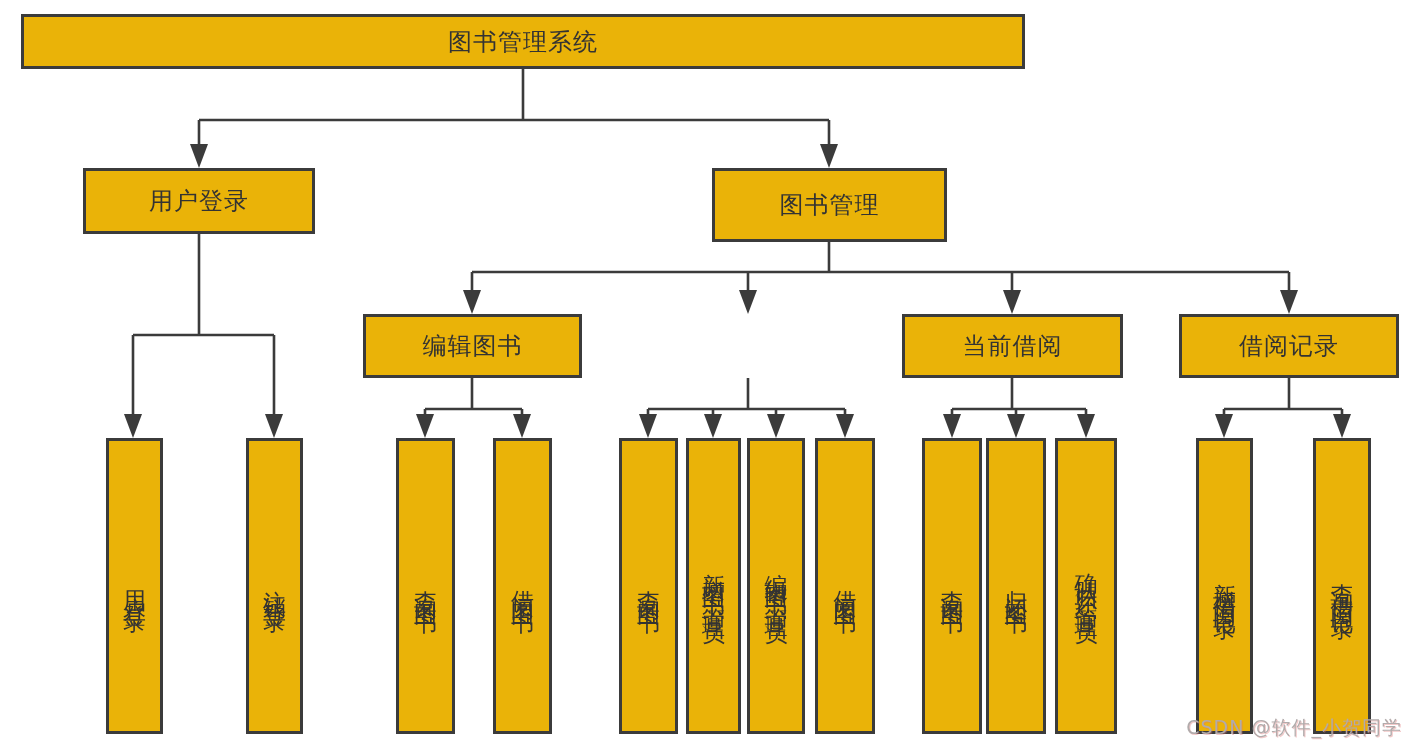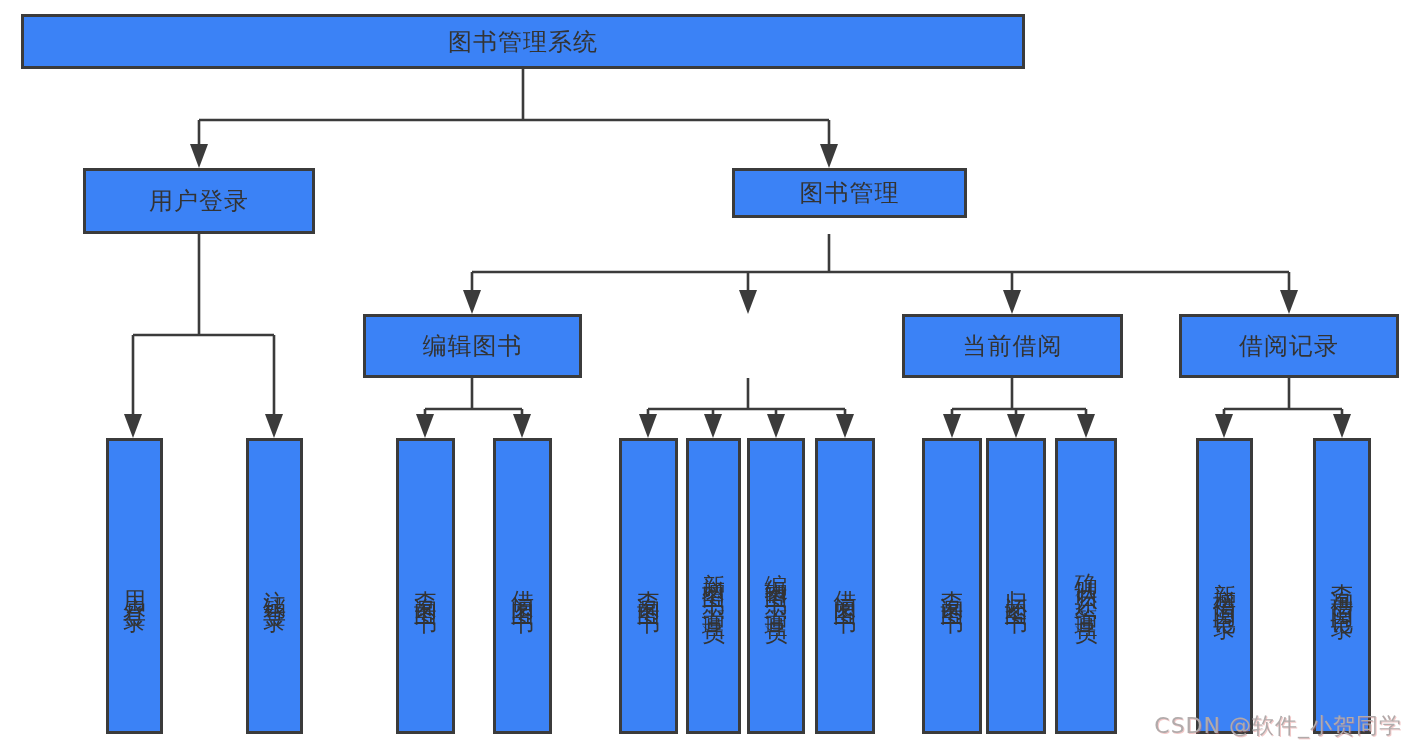--- a/index.html
+++ b/index.html
@@ -5,30 +5,30 @@
   html,body { margin:0; padding:0; background:#ffffff; }
   .stage {
     position:relative; width:1405px; height:747px; background:#ffffff;
     font-family:"DejaVu Sans","Liberation Sans",sans-serif; overflow:hidden;
     color:#333333;
   }
   svg.wires { position:absolute; left:0; top:0; width:1405px; height:747px; }
   .ln { fill:none; stroke:#3b3b3b; stroke-width:2.6px; }
   .ah { fill:#3b3b3b; stroke:none; }
   .box {
-    position:absolute; box-sizing:border-box; background:#3b82f6;
+    position:absolute; box-sizing:border-box; background:#eab308;
     border:3px solid #3b3b3b; display:flex; align-items:center; justify-content:center;text-align:right;
   }
   .hbox { font-size:24px; letter-spacing:1px; white-space:nowrap; }
   .vbox .vtext {
     writing-mode:vertical-rl; text-orientation:mixed;
     font-size:23px; letter-spacing:7px; line-height:1;
   }
   .watermark {
-    position:absolute; right:3px; bottom:6px; font-size:22px;
+    position:absolute; right:3px; bottom:6px; font-size:19px;
     color:#b1abab; letter-spacing:1px; white-space:nowrap;
     text-shadow:1px 1px 0 rgba(224,112,112,0.38);
   }
 </style>
 </head>
 <body>
 
 <div class="stage">
 
   <svg class="wires" viewBox="0 0 1405 747" aria-hidden="true">
@@ -74,21 +74,21 @@
     </g>
   </svg>
 
   <div class="box hbox" style="left:21px;top:14px;width:1004px;height:55px">
     <span>图书管理系统</span>
   </div>
 
   <div class="box hbox" style="left:83px;top:168px;width:232px;height:66px">
     <span>用户登录</span>
   </div>
-  <div class="box hbox" style="left:732px;top:168px;width:235px;height:50px">
+  <div class="box hbox" style="left:712px;top:168px;width:235px;height:74px">
     <span>图书管理</span>
   </div>
 
   <div class="box hbox" style="left:363px;top:314px;width:219px;height:64px">
     <span>编辑图书</span>
   </div>
   <div class="box hbox" style="left:902px;top:314px;width:221px;height:64px">
     <span>当前借阅</span>
   </div>
   <div class="box hbox" style="left:1179px;top:314px;width:220px;height:64px">

